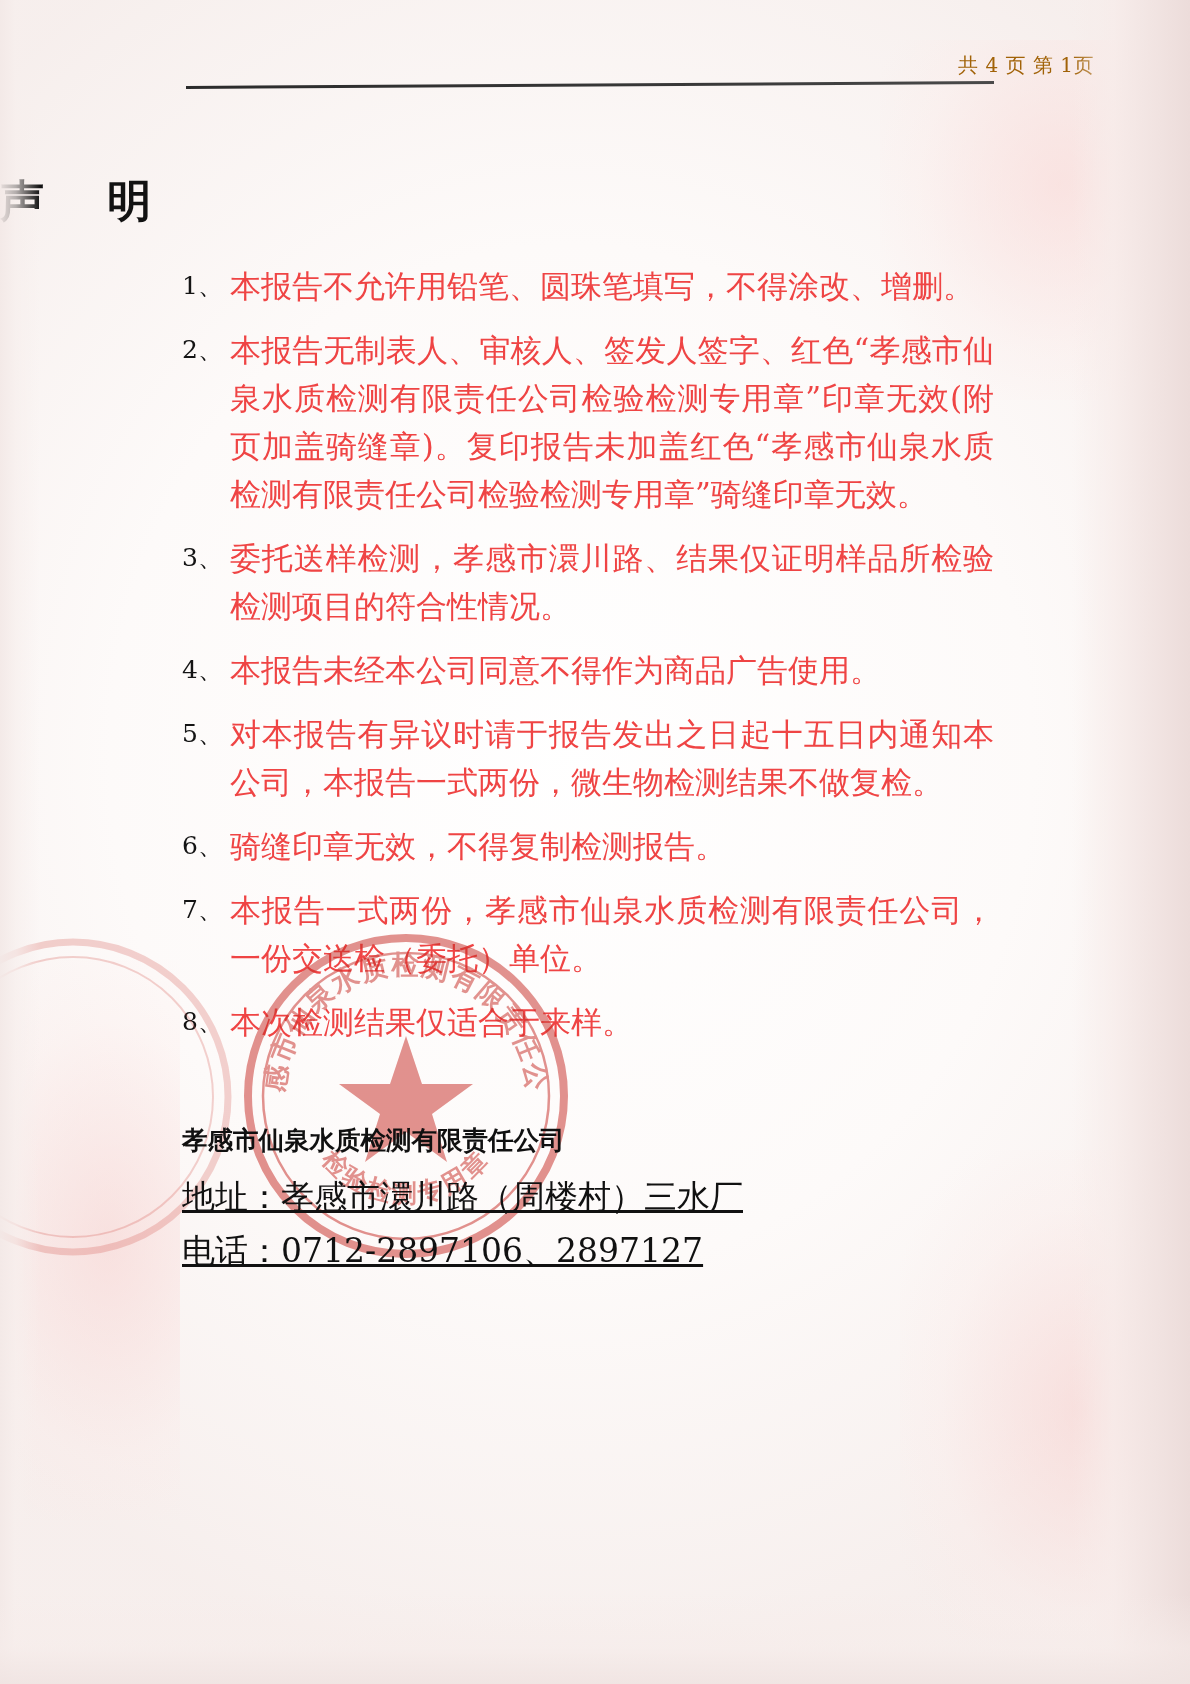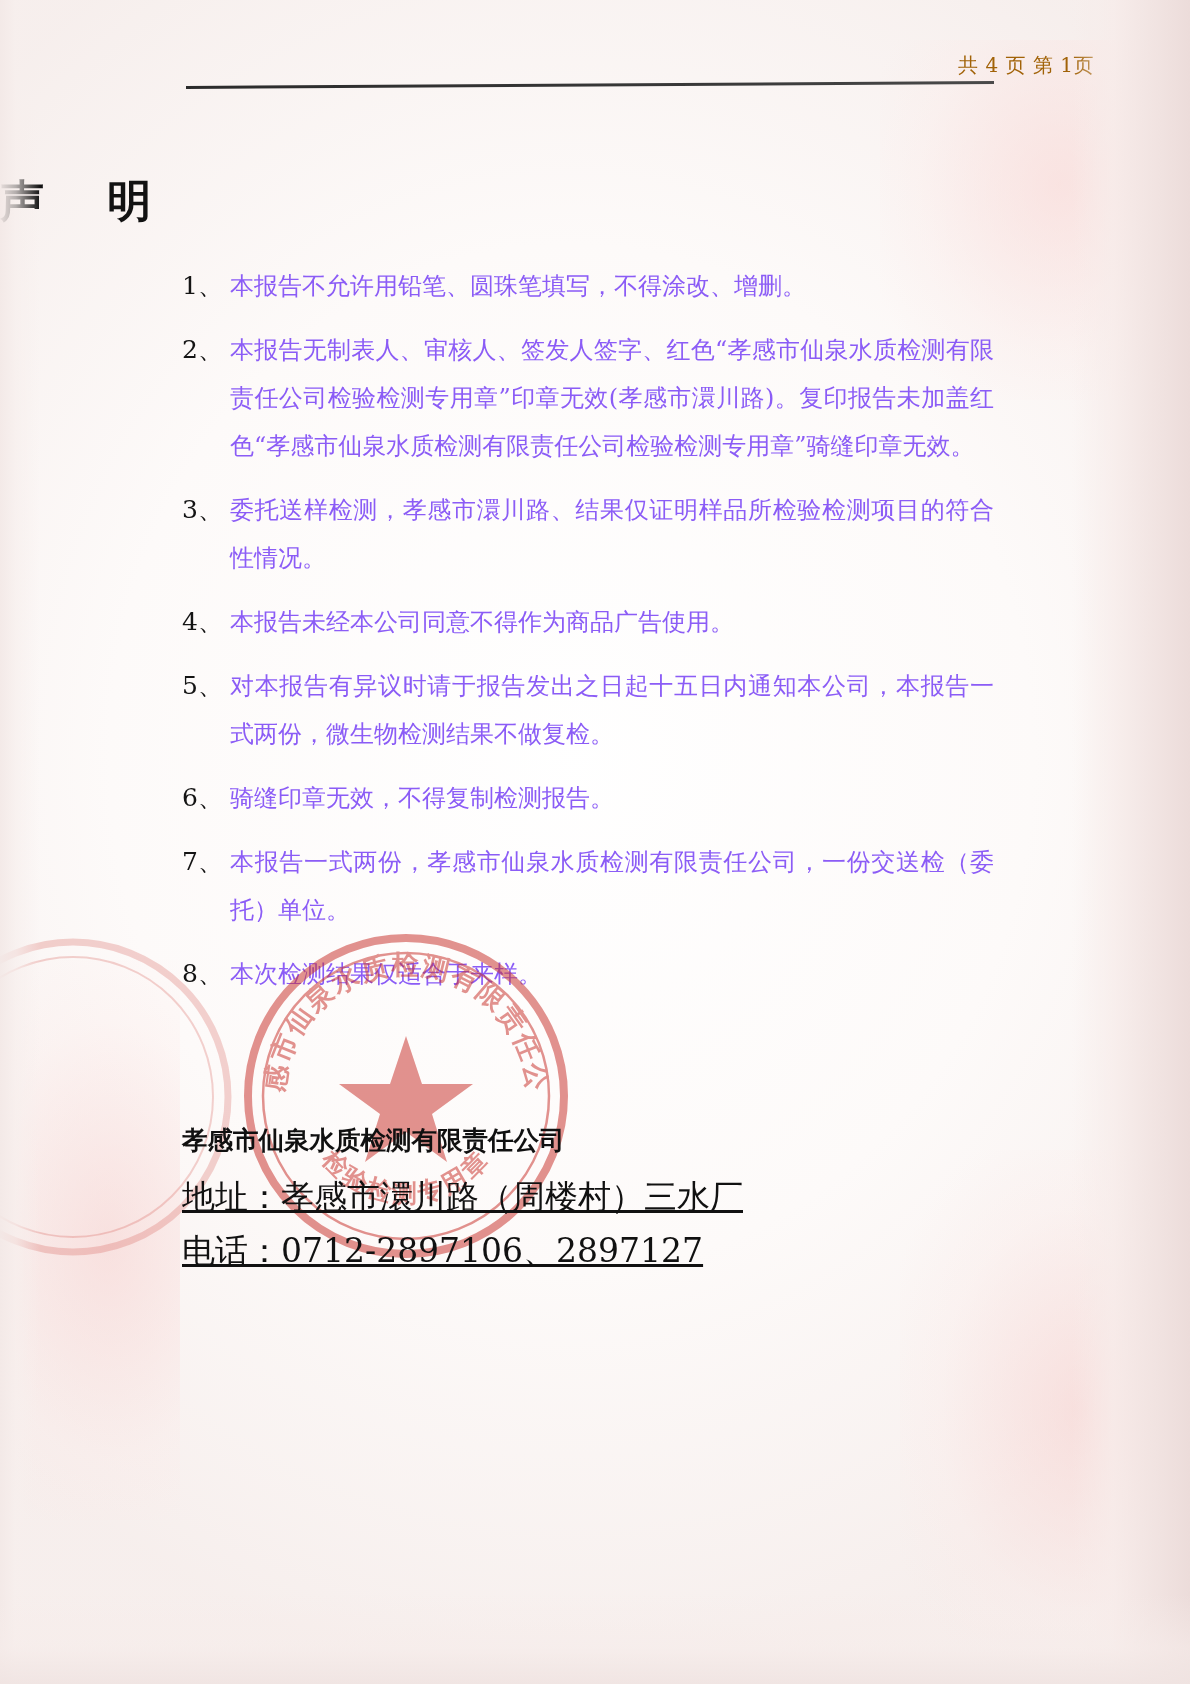--- a/index.html
+++ b/index.html
@@ -123,23 +123,23 @@
   .clause-num {
     flex: 0 0 auto;
     width: 48px;
     font-size: 25px;
     line-height: 48px;
     color: #141414;
     font-family: "DejaVu Serif", "Liberation Serif", serif;
   }
   .clause-text {
     flex: 1 1 auto;
-    font-size: 24px;
+    font-size: 31px;
     line-height: 48px;
-    color: #8b5cf6;
+    color: #ef4444;
     text-align: justify;
     text-justify: inter-ideograph;
     font-family: "DejaVu Serif", "Liberation Serif", serif;
   }
 
   .footer-block {
     position: absolute;
     left: 182px;
     top: 1118px;
     width: 700px;
@@ -200,21 +200,21 @@
 
   <div class="clauses">
 
     <div class="clause">
       <div class="clause-num">1、</div>
       <div class="clause-text">本报告不允许用铅笔、圆珠笔填写，不得涂改、增删。</div>
     </div>
 
     <div class="clause">
       <div class="clause-num">2、</div>
-      <div class="clause-text">本报告无制表人、审核人、签发人签字、红色“孝感市仙泉水质检测有限责任公司检验检测专用章”印章无效(孝感市澴川路)。复印报告未加盖红色“孝感市仙泉水质检测有限责任公司检验检测专用章”骑缝印章无效。</div>
+      <div class="clause-text">本报告无制表人、审核人、签发人签字、红色“孝感市仙泉水质检测有限责任公司检验检测专用章”印章无效(附页加盖骑缝章)。复印报告未加盖红色“孝感市仙泉水质检测有限责任公司检验检测专用章”骑缝印章无效。</div>
     </div>
 
     <div class="clause">
       <div class="clause-num">3、</div>
       <div class="clause-text">委托送样检测，孝感市澴川路、结果仅证明样品所检验检测项目的符合性情况。</div>
     </div>
 
     <div class="clause">
       <div class="clause-num">4、</div>
       <div class="clause-text">本报告未经本公司同意不得作为商品广告使用。</div>

